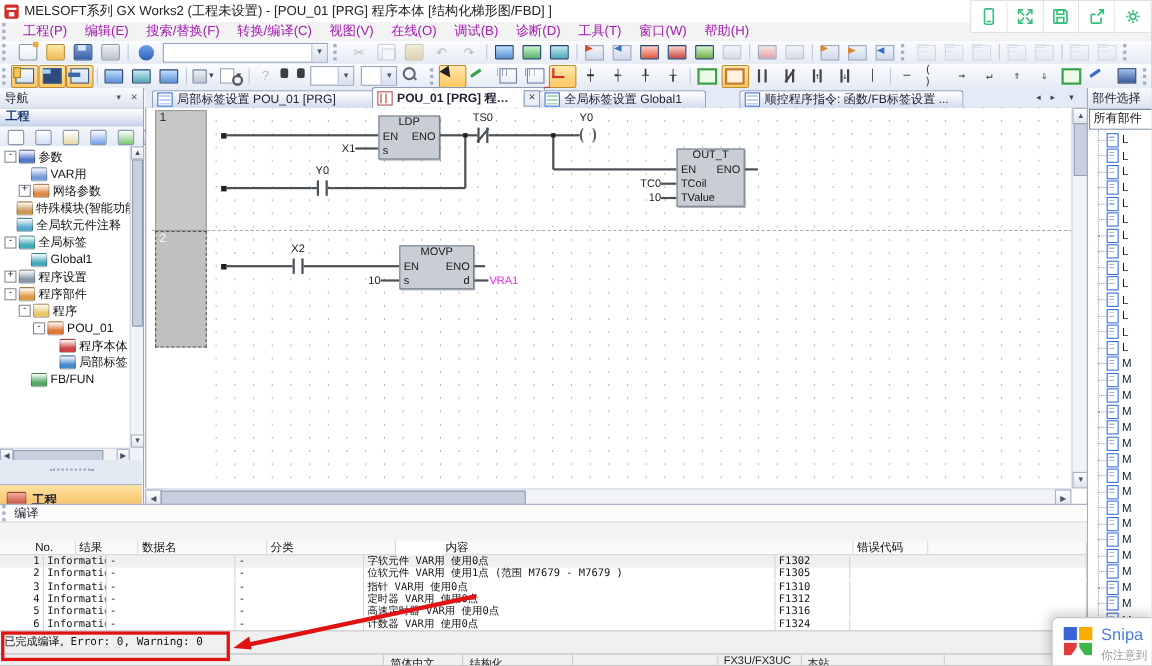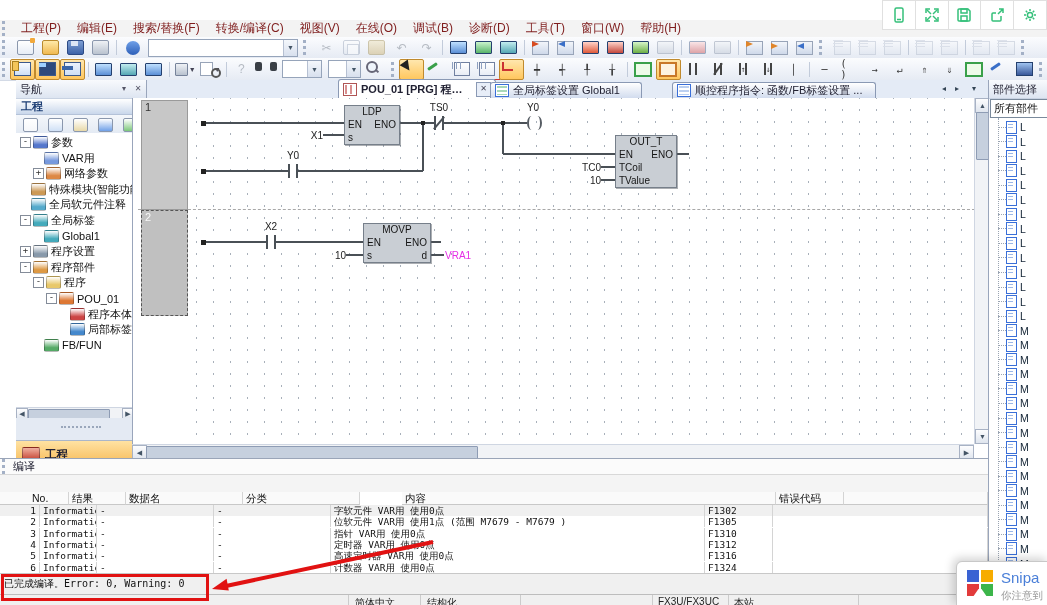--- a/index.html
+++ b/index.html
@@ -6,21 +6,21 @@
   .stage{position:relative;width:1047px;height:605px;background:#fff;overflow:hidden;
     font-family:"Liberation Sans",sans-serif;-webkit-font-smoothing:antialiased;}
   .abs{position:absolute;}
   
   .titlebar{left:0;top:0;width:1047px;height:20px;background:#fff;border-bottom:1px solid #e6e6e6;
     display:flex;align-items:center;font-size:12px;color:#222;}
   .applogo{width:13px;height:13px;margin:0 5px 0 4px;background:#d22d26;border-radius:2px;position:relative;}
   .applogo:before{content:"";position:absolute;left:2px;top:3px;width:9px;height:2px;background:#fff;}
   .applogo:after{content:"";position:absolute;left:4px;top:7px;width:5px;height:4px;background:#fff;}
   .menubar{left:0;top:20px;width:1047px;height:17px;background:#f3f3f3;border-bottom:1px solid #e0e0e0;
-    display:flex;align-items:center;font-size:12px;color:#7f1d1d;}
+    display:flex;align-items:center;font-size:12px;color:#a21caf;}
   .menubar .grip{margin-left:2px;}
   .mitem{padding:1px 8px;cursor:default;}
   
   .tbrow{left:0;width:1047px;display:flex;align-items:center;
     background:linear-gradient(#fbfcfe,#e6ebf4);border-bottom:1px solid #d3dae6;}
   .grip{width:4px;height:15px;border-left:3px dotted #a3b0c6;margin:0 4px 0 2px;}
   .sep{width:1px;height:15px;background:#c2cbda;margin:0 3px;}
   .tbtn{height:19px;min-width:21px;padding:0 1px;border:1px solid transparent;border-radius:2px;
     display:flex;align-items:center;justify-content:center;position:relative;}
   .tbtn.on{background:linear-gradient(#ffe7ae,#ffc75e);border-color:#c08a2d;}
@@ -105,21 +105,21 @@
   .ti{width:12px;height:11px;margin-right:4px;flex:none;border:1px solid #3a6fd8;background:#fff;position:relative;}
   .ti:after{content:"";position:absolute;left:1px;top:1px;right:1px;bottom:1px;
     background:repeating-linear-gradient(#bcd0f0 0 2px,transparent 2px 4px);}
   .ti.prg{border-color:#b05555;}
   .ti.prg:after{background:repeating-linear-gradient(90deg,#d89090 0 2px,transparent 2px 5px);}
   .ti.glb:after{background:repeating-linear-gradient(#a8d8b8 0 2px,transparent 2px 4px);}
   .tclose{width:13px;height:13px;margin-left:5px;border:1px solid #8a99b4;background:#e8eef8;
     font-size:8px;line-height:11px;text-align:center;color:#445;flex:none;font-weight:normal;}
   .tnav{position:absolute;top:2px;font-size:8px;color:#345;width:12px;height:13px;display:flex;align-items:center;justify-content:center;}
   
-  .navpanel{left:16px;top:80px;width:130px;height:378px;background:#eef2f9;border-right:1px solid #99a5bb;}
+  .navpanel{left:0;top:80px;width:130px;height:378px;background:#eef2f9;border-right:1px solid #99a5bb;}
   .phead{height:18px;display:flex;align-items:center;font-size:11px;color:#223;
     background:linear-gradient(#f8fafd,#dde5f1);border-bottom:1px solid #c8d2e2;}
   .phead .t{flex:1;padding-left:4px;}
   .pbtn{width:12px;height:12px;margin-right:2px;font-size:8px;line-height:12px;text-align:center;color:#556;}
   .navsec{height:15px;background:linear-gradient(#ffffff,#c9d7eb);border-bottom:1px solid #b4c2d8;
     font-size:11px;font-weight:bold;color:#1b3c73;padding-left:5px;line-height:15px;}
   .navtools{height:20px;display:flex;align-items:center;background:linear-gradient(#f4f7fb,#e2e9f3);
     border-bottom:1px solid #c8d2e2;padding-left:2px;}
   .navtools .chip{width:13px;height:12px;margin:0 1px;}
   .tree{position:absolute;left:0;top:53px;width:118px;height:274px;background:#fff;overflow:hidden;}
@@ -207,20 +207,24 @@
   .sq.bl{left:0;top:14px;background:#e23b3b;clip-path:polygon(0 0,100% 0,100% 35%,55% 100%,0 100%);}
   .sq.br{left:14px;top:14px;background:#3cb54a;clip-path:polygon(0 0,100% 0,100% 100%,45% 100%,0 35%);}
   .sniptitle{position:absolute;left:44px;top:7px;font-size:15px;color:#4a7fd8;white-space:nowrap;}
   .snipbody{position:absolute;left:44px;top:27px;font-size:10.5px;color:#999;white-space:nowrap;}
 </style>
 </head>
 <body>
 
 <div class="stage">
 
+  <div class="abs titlebar">
+    <span class="applogo"></span>
+    <span>MELSOFT系列 GX Works2 (工程未设置) - [POU_01 [PRG] 程序本体 [结构化梯形图/FBD] ]</span>
+  </div>
 
   <div class="abs anno-toolbar" id="annobar">
       <div class="anno-btn">
         <svg width="18" height="18" viewBox="0 0 18 18" fill="none" stroke="#35c07a" stroke-width="1.5">
           <rect x="5" y="2" width="8" height="14" rx="1.5"></rect>
           <line x1="7" y1="13.5" x2="11" y2="13.5"></line>
         </svg>
       </div>
       <div class="anno-btn">
         <svg width="18" height="18" viewBox="0 0 18 18" fill="none" stroke="#35c07a" stroke-width="1.5">
@@ -515,20 +519,24 @@
       <span class="tbtn">
         <span class="ic-cmp"></span>
       </span>
       <span class="grip"></span>
     </div>
 
   <div class="abs tabbar" id="tabbar">
     <span class="tnav" style="right:38px;">◂</span>
     <span class="tnav" style="right:25px;">▸</span>
     <span class="tnav" style="right:8px;">▾</span>
+  <div class="tab" style="left: 6px; width: 198px;">
+        <span class="ti tbl"></span>
+        <span style="overflow: hidden; text-overflow: ellipsis; flex: 1 1 0%;">局部标签设置 POU_01 [PRG]</span>
+      </div>
       <div class="tab active" style="left: 206px; width: 148px;">
         <span class="ti prg"></span>
         <span style="overflow: hidden; text-overflow: ellipsis; flex: 1 1 0%;">POU_01 [PRG] 程序本体 [...</span>
         <span class="tclose">✕</span>
       </div>
       <div class="tab" style="left: 358px; width: 142px;">
         <span class="ti glb"></span>
         <span style="overflow: hidden; text-overflow: ellipsis; flex: 1 1 0%;">全局标签设置 Global1</span>
       </div>
       <div class="tab" style="left: 504px; width: 194px; margin-left: 36px;">

